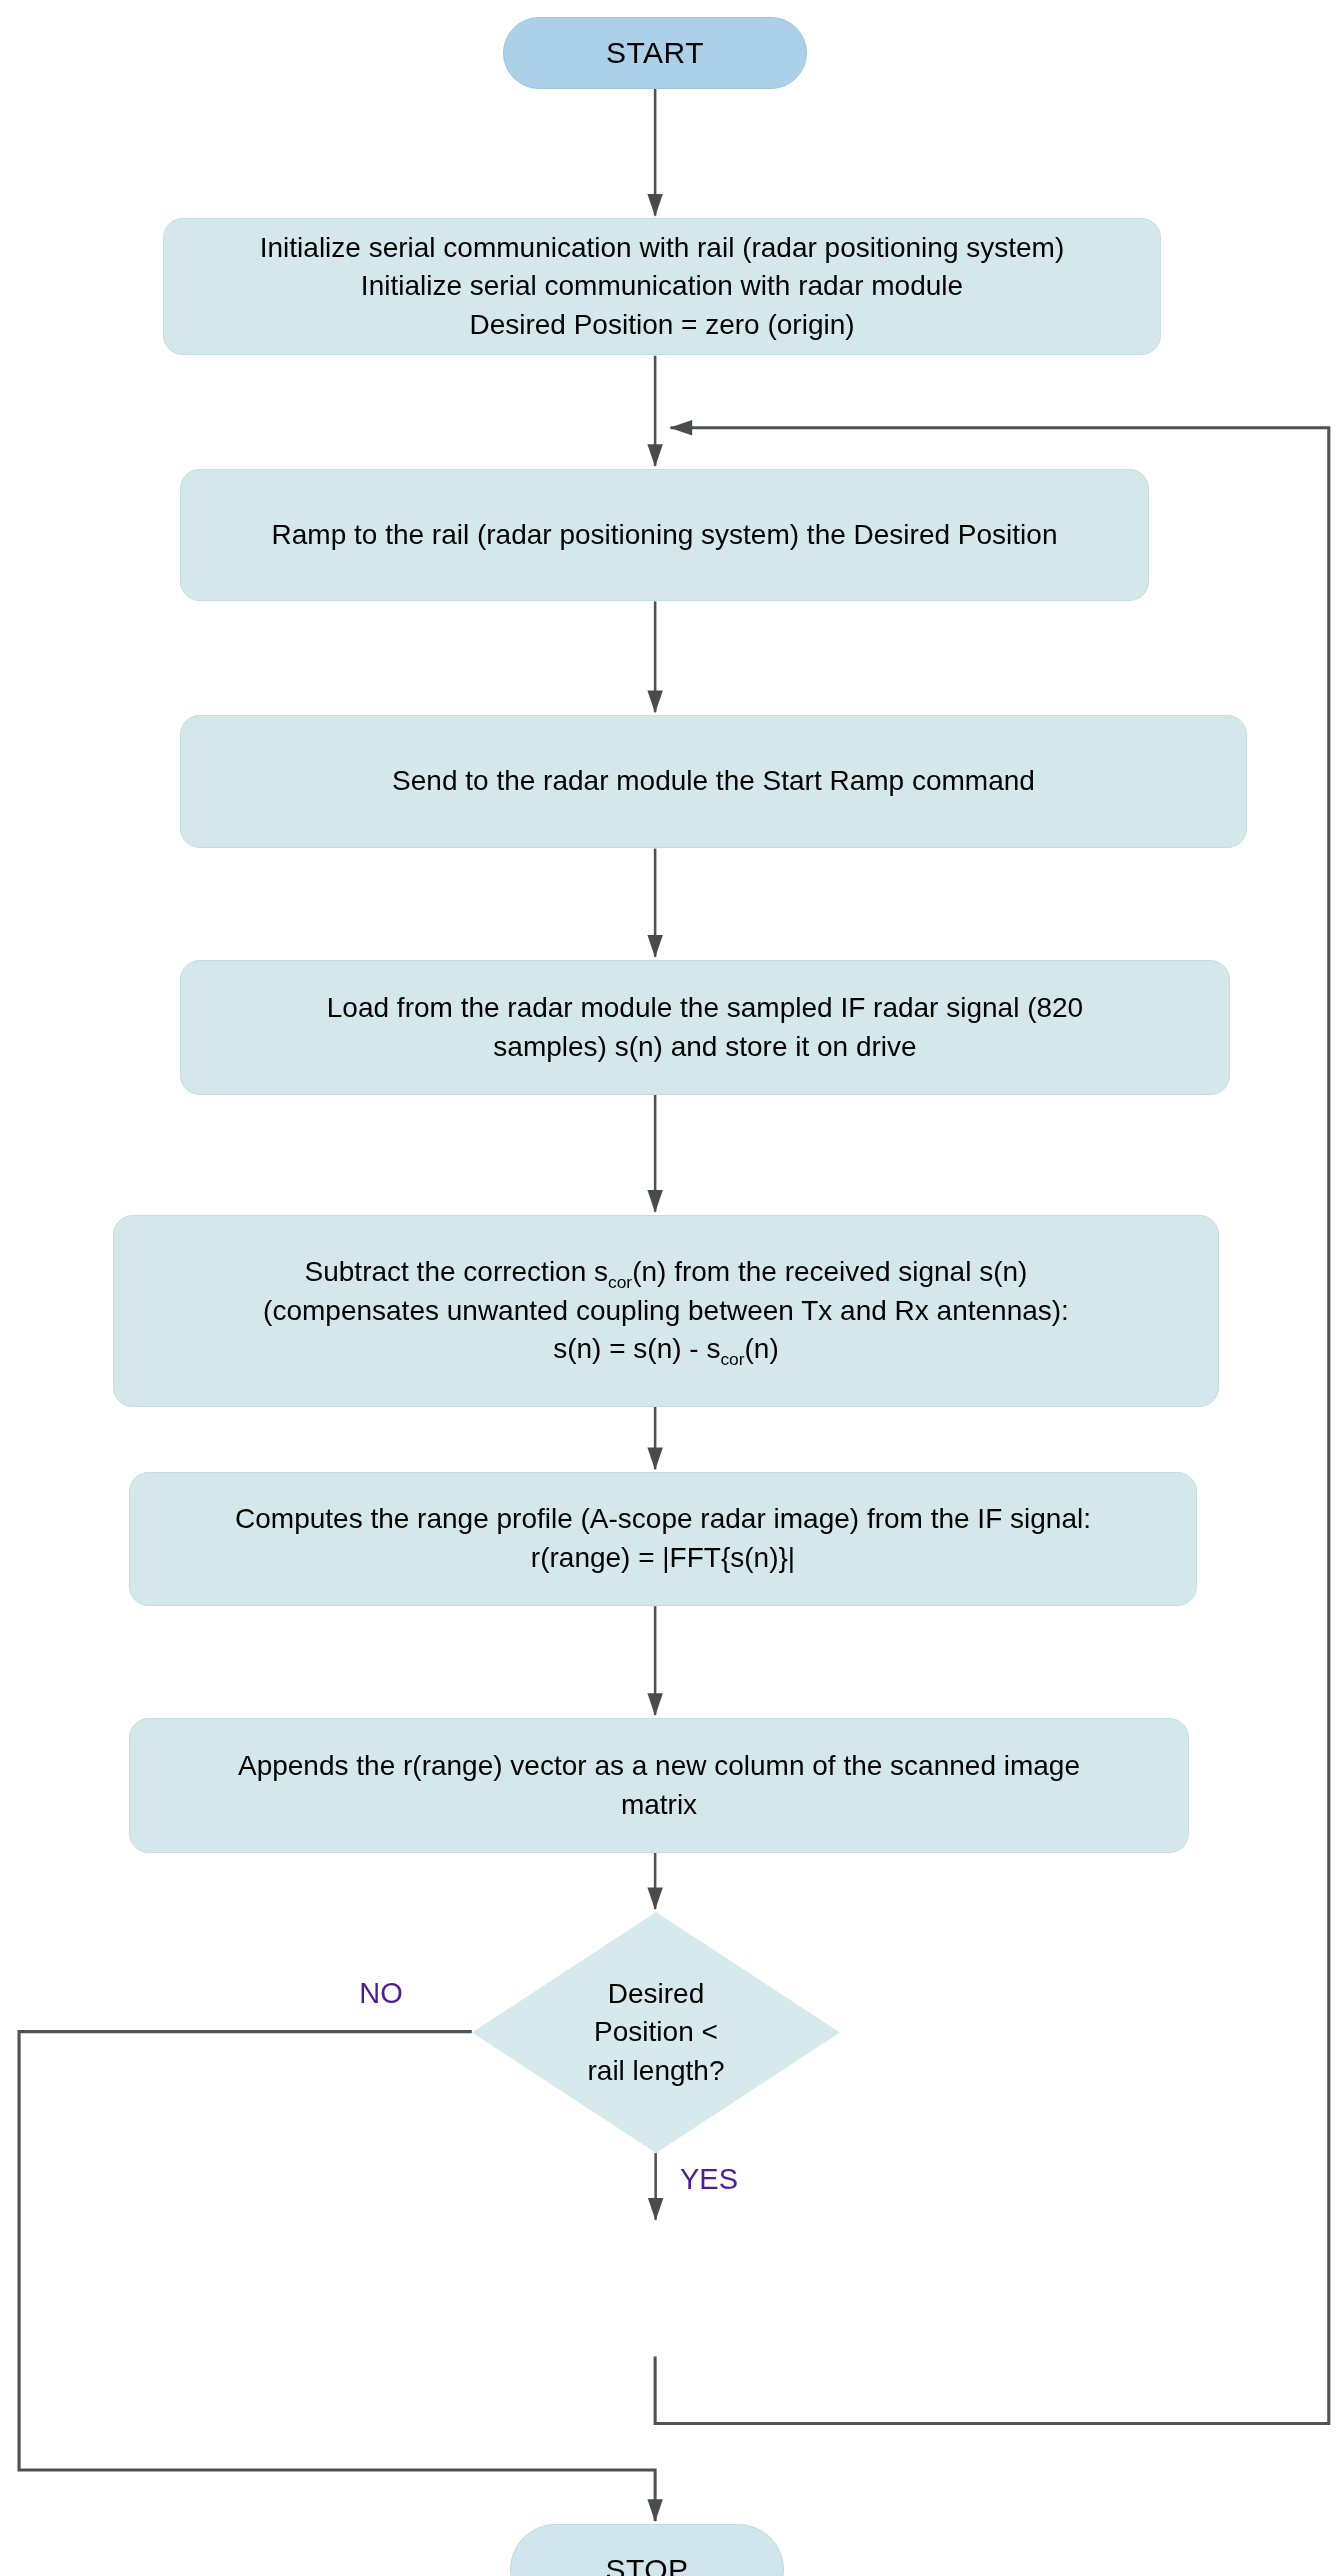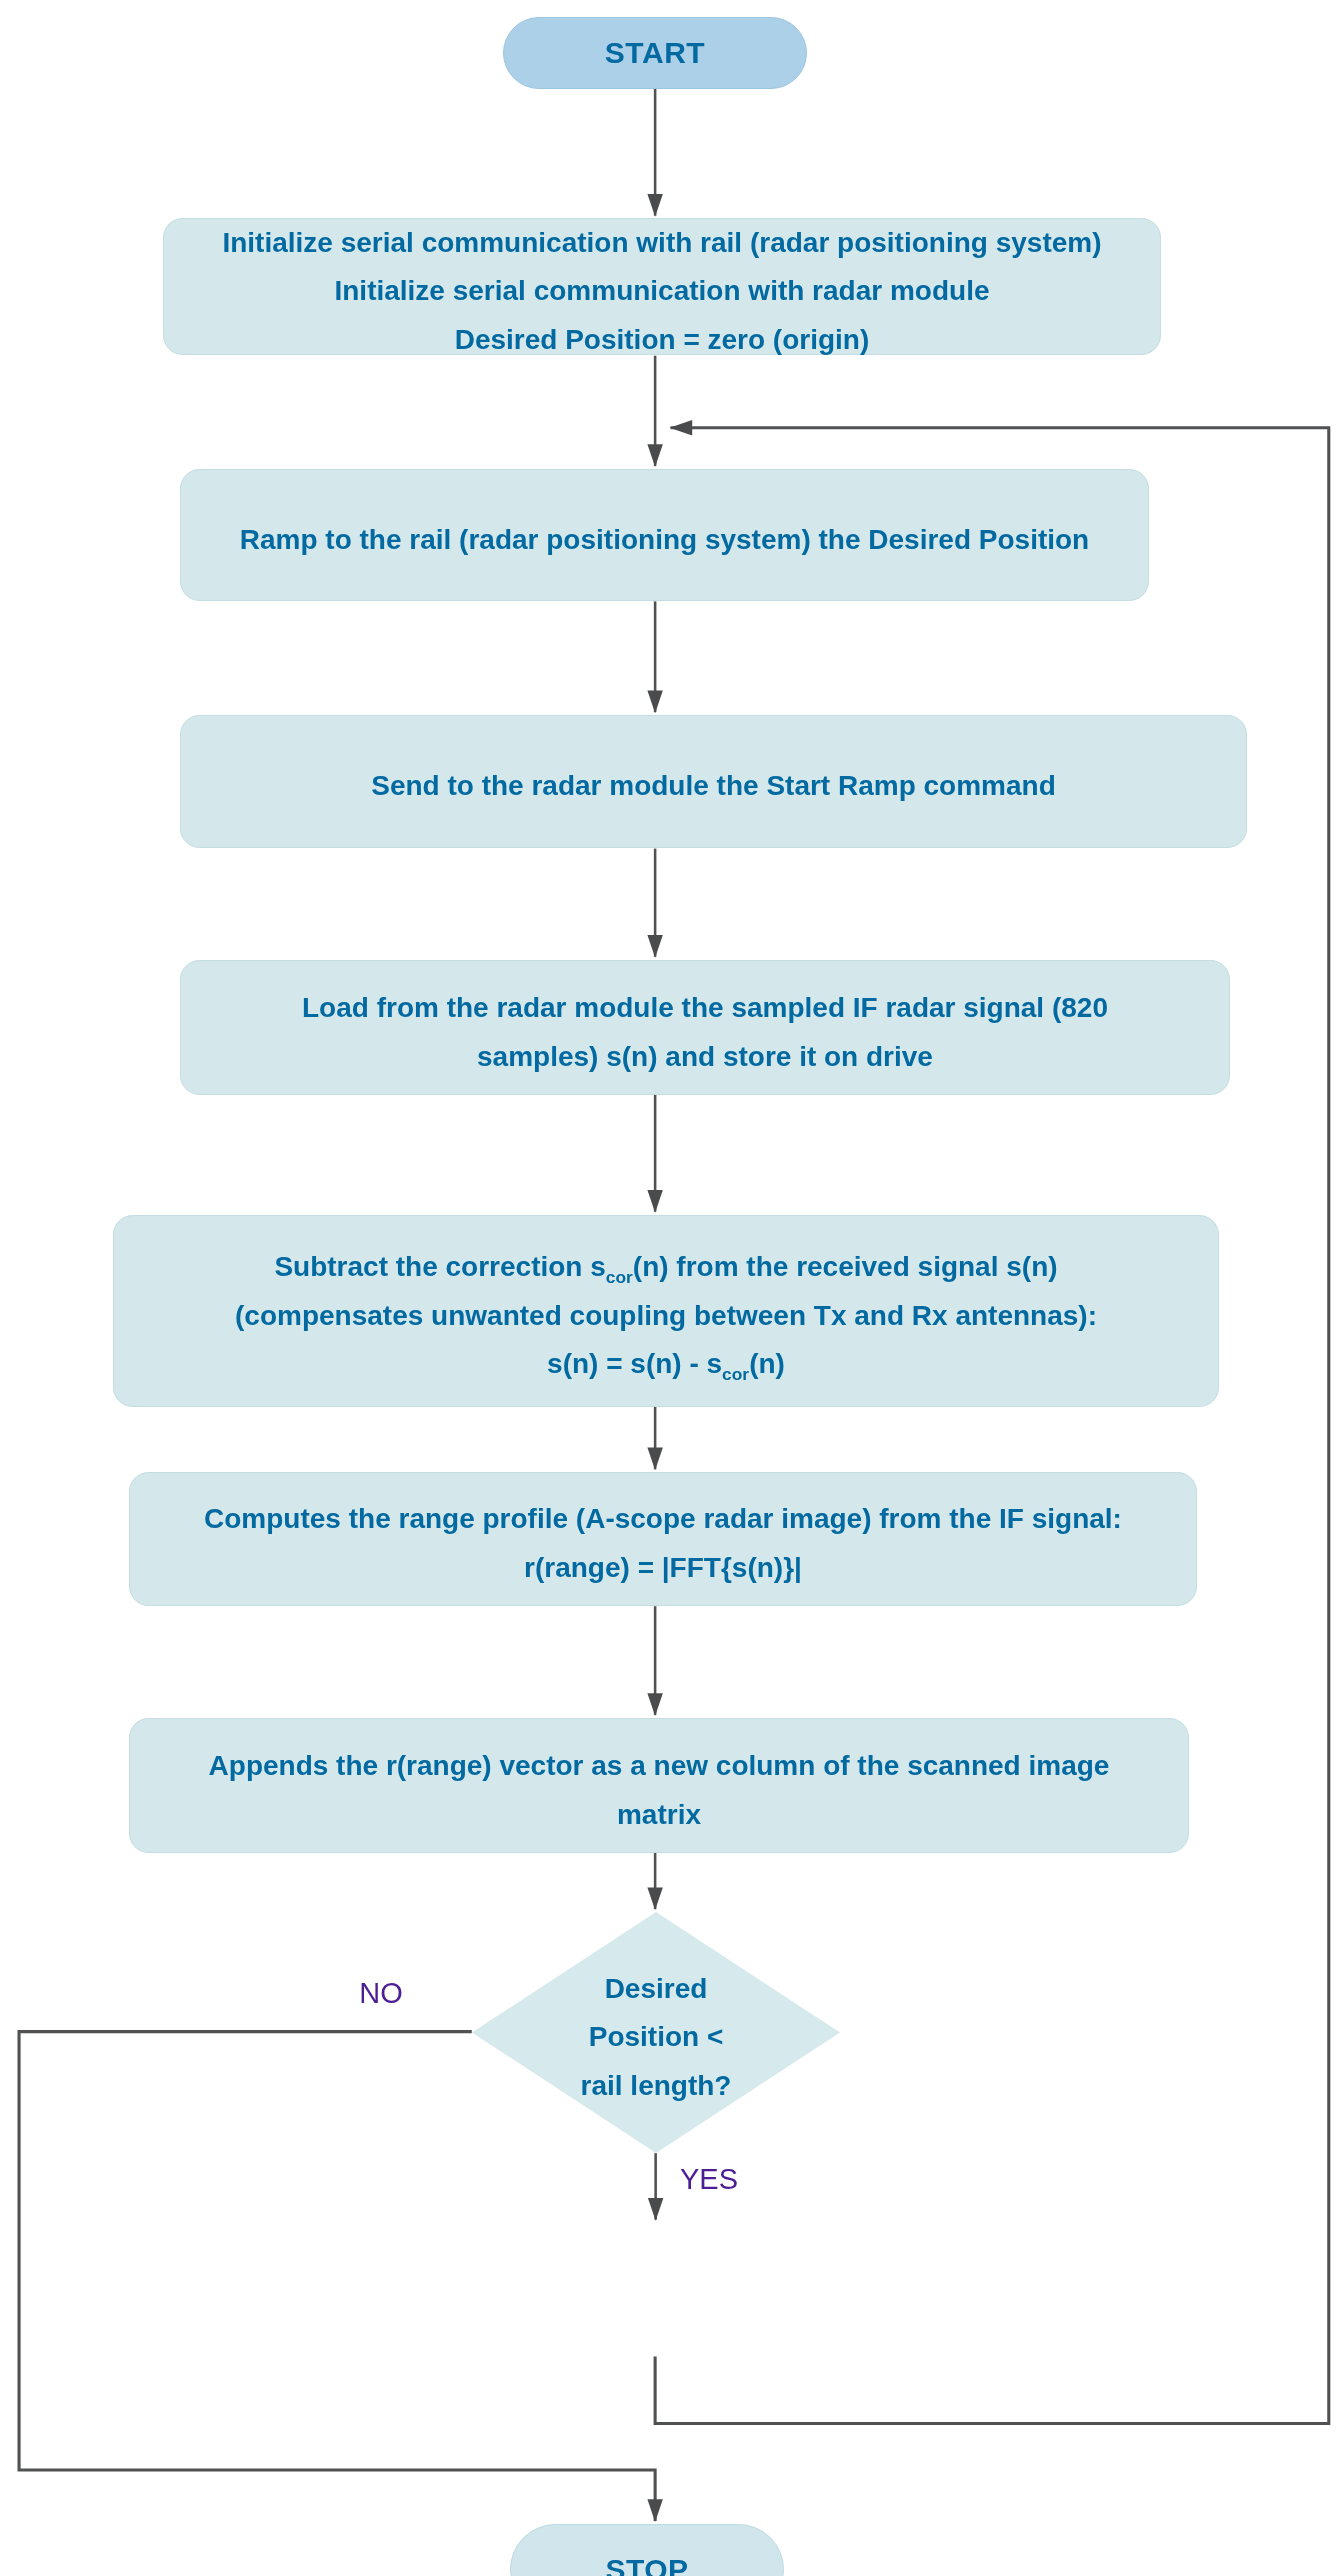--- a/index.html
+++ b/index.html
@@ -11,43 +11,42 @@
     color:#2e2f31;
     overflow:hidden;
   }
   svg.wires{position:absolute;left:0;top:0;width:1336px;height:2633px;}
   .node{
     position:absolute;
     display:flex;align-items:center;justify-content:center;
     text-align:center;
     box-sizing:border-box;
     font-size:28px;line-height:1.38;
-    color:#0369a1;
-    font-weight:bold;
+    color:#000000;
   }
   .process{
     background:#d4e8ec;
     border:1.5px solid #c3dde2;
     border-radius:19.6px;
     padding:5.2px 20.6px;
   }
   .terminal{
     background:#abd0e8;
     border:1.5px solid #9cc5e0;
     border-radius:46px;
     font-size:30px;
     letter-spacing:0.5px;
   }
   .terminal.stop{background:#d0e6ec;border-color:#bedae2;}
   .diamond{
     background:#d6e9ec;
     clip-path:polygon(50% 0,100% 50%,50% 100%,0 50%);
     padding:0;
   }
-  .tline{display:block;white-space:nowrap;margin-top:10px;}
+  .tline{display:block;white-space:nowrap;}
   .txt{display:block;}
   sub{font-size:0.62em;line-height:0;vertical-align:sub;}
   .edge-label{
     position:absolute;
     font-size:29px;
     color:#4c1d95;
     text-align:center;
   }
 </style>
 </head>

